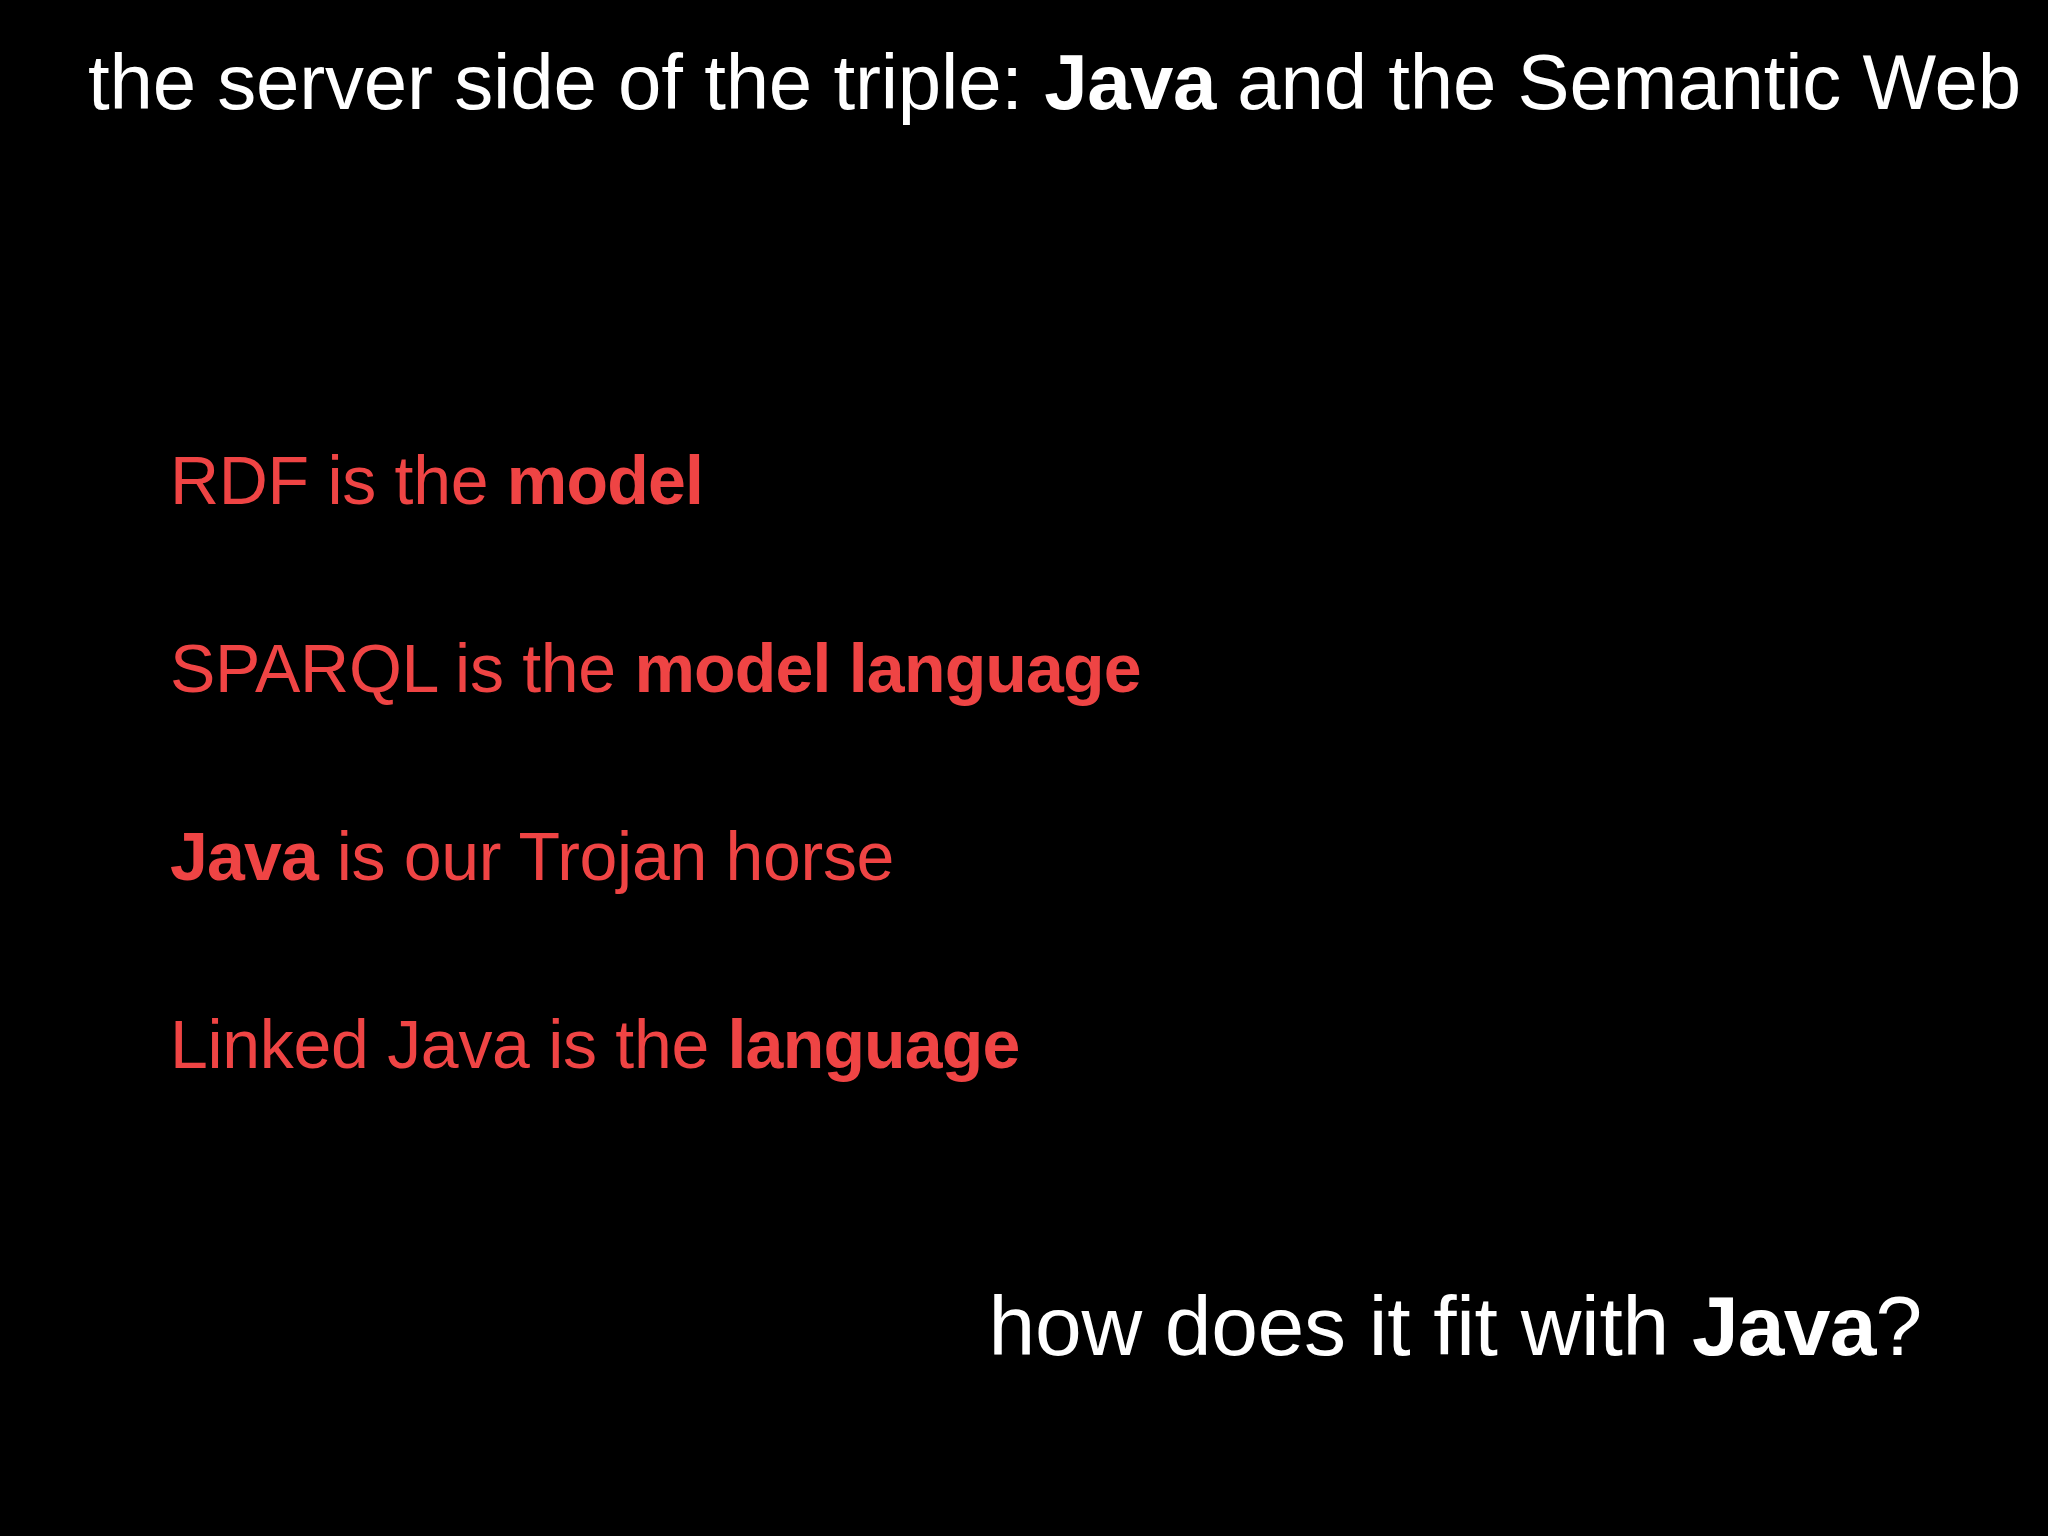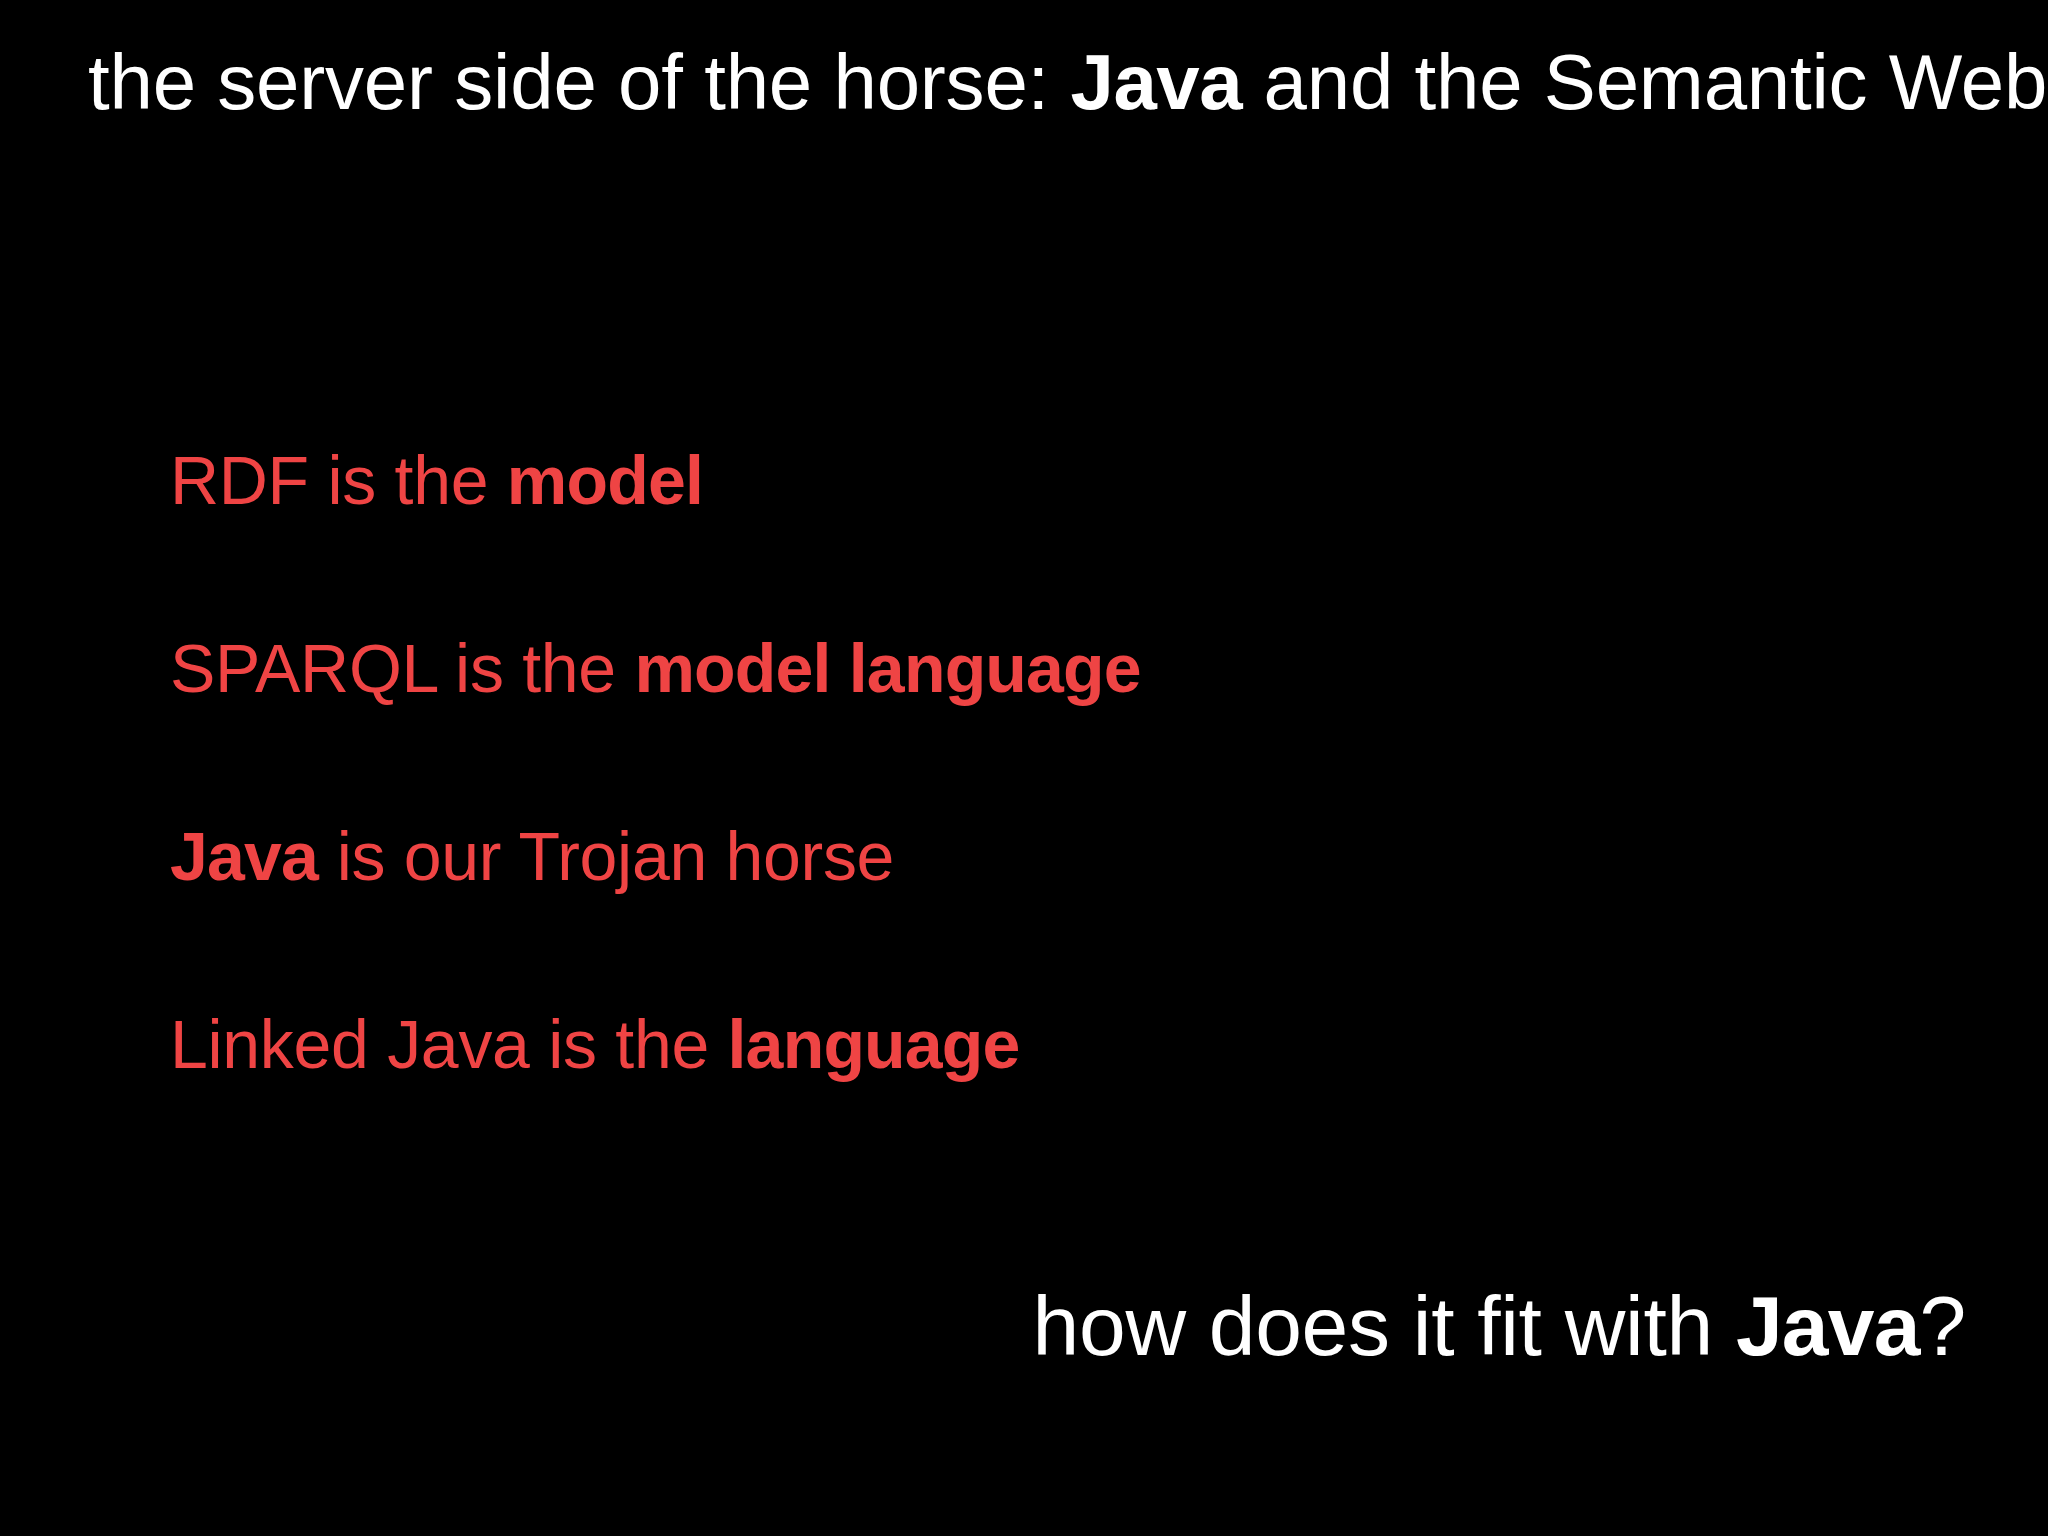--- a/index.html
+++ b/index.html
@@ -63,34 +63,33 @@
     left: 0px;
     top: 1278px;
     width: 1922px;
     text-align: right;
     font-size: 84px;
     line-height: 96px;
     font-weight: 400;
     letter-spacing: -0.3px;
     white-space: nowrap;
     color: #ffffff;
-    padding-left: 44px;
   }
   .closing-line .em {
     font-weight: 700;
     letter-spacing: -0.8px;
   }
 </style>
 </head>
 <body>
 
 <div id="slide">
 
   <div class="slide-title">
-    <span>the server side of the horse: </span><span class="em">Java</span><span> and the Semantic Web</span>
+    <span>the server side of the triple: </span><span class="em">Java</span><span> and the Semantic Web</span>
   </div>
 
   <div class="body-block">
 
     <div class="body-line">
       <span>RDF is the </span><span class="em">model</span><span></span>
     </div>
 
     <div class="body-line">
       <span>SPARQL is the </span><span class="em">model language</span><span></span>

